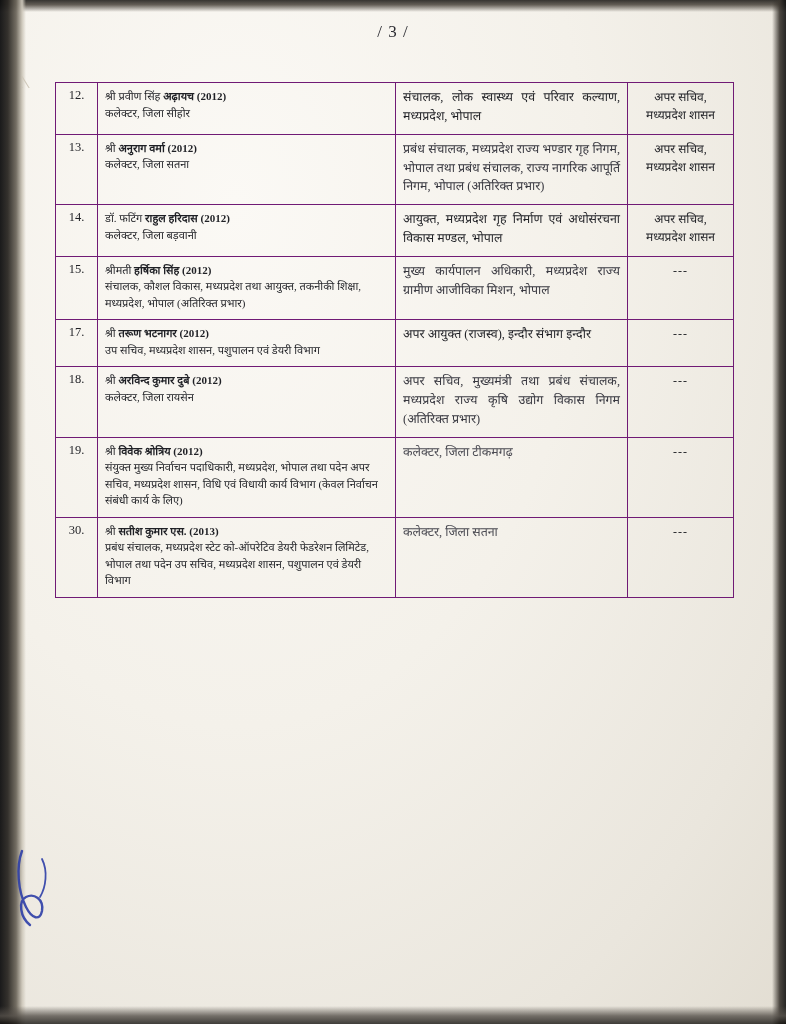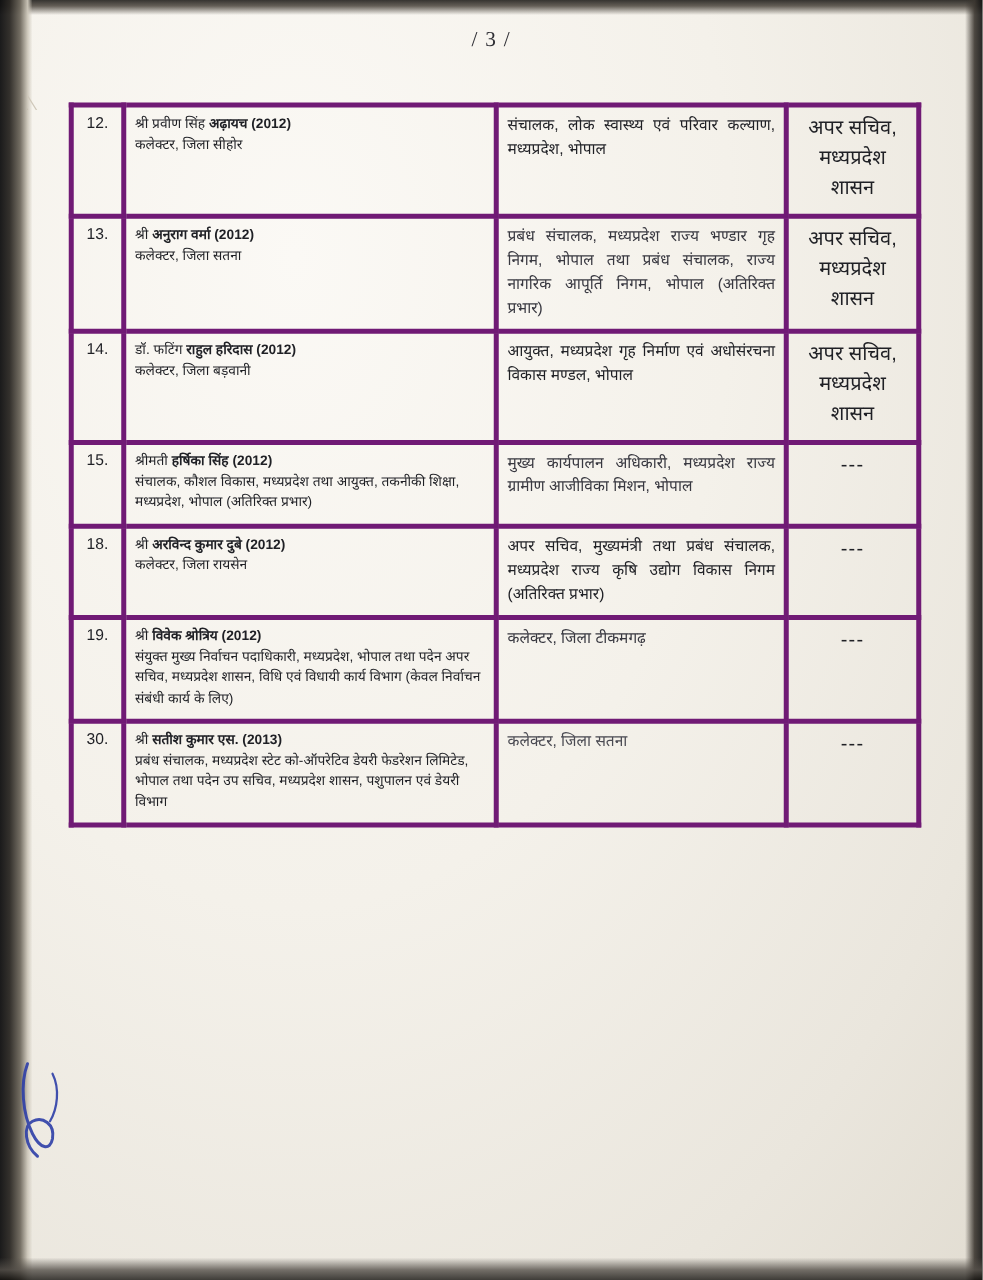--- a/index.html
+++ b/index.html
@@ -94,24 +94,24 @@
   table.doc-table {
     position: absolute;
     left: 55px;
     top: 82px;
     width: 678px;
     border-collapse: collapse;
     table-layout: fixed;
     background: transparent;
   }
   table.doc-table td {
-    border: 4px solid #701a75;
+    border: 1px solid #701a75;
     vertical-align: top;
     padding: 5px 7px 8px 7px;
-    font-family: Liberation Sans, sans-serif;
+    font-family: Liberation Serif, serif;
     color: #1f2025;
   }
   col.c-sno { width: 42px; }
   col.c-name { width: 298px; }
   col.c-post { width: 232px; }
   col.c-rank { width: 106px; }
 
   td.sno {
     text-align: center;
     font-size: 12.5px;
@@ -123,21 +123,21 @@
     font-size: 11px;
     line-height: 1.5;
   }
   td.post {
     font-size: 12.4px;
     line-height: 1.52;
     text-align: justify;
     color: #33333a;
   }
   td.rank {
-    font-size: 16px;
+    font-size: 12px;
     line-height: 1.5;
     text-align: center;
     color: #2c2c33;
   }
   .nm-line1 { display: block; }
   .nm-line1 .bold { font-weight: 700; }
   .nm-rest { display: block; }
   .dash {
     letter-spacing: 1px;
     font-size: 13px;
@@ -211,20 +211,31 @@
         <td class="name">
           <span class="nm-line1">
             <span>श्रीमती </span><span class="bold">हर्षिका सिंह</span><span class="bold"> (2012)</span>
           </span>
           <span class="nm-rest">संचालक, कौशल विकास, मध्यप्रदेश तथा आयुक्त, तकनीकी शिक्षा, मध्यप्रदेश, भोपाल (अतिरिक्त प्रभार)</span>
         </td>
         <td class="post">मुख्य कार्यपालन अधिकारी, मध्यप्रदेश राज्य ग्रामीण आजीविका मिशन, भोपाल</td>
         <td class="rank dash">---</td>
       </tr>
       <tr>
+        <td class="sno">17.</td>
+        <td class="name">
+          <span class="nm-line1">
+            <span>श्री </span><span class="bold">तरूण भटनागर</span><span class="bold"> (2012)</span>
+          </span>
+          <span class="nm-rest">उप सचिव, मध्यप्रदेश शासन, पशुपालन एवं डेयरी विभाग</span>
+        </td>
+        <td class="post">अपर आयुक्त (राजस्व), इन्दौर संभाग इन्दौर</td>
+        <td class="rank dash">---</td>
+      </tr>
+      <tr>
         <td class="sno">18.</td>
         <td class="name">
           <span class="nm-line1">
             <span>श्री </span><span class="bold">अरविन्द कुमार दुबे</span><span class="bold"> (2012)</span>
           </span>
           <span class="nm-rest">कलेक्टर, जिला रायसेन</span>
         </td>
         <td class="post">अपर सचिव, मुख्यमंत्री तथा प्रबंध संचालक, मध्यप्रदेश राज्य कृषि उद्योग विकास निगम (अतिरिक्त प्रभार)</td>
         <td class="rank dash">---</td>
       </tr>

